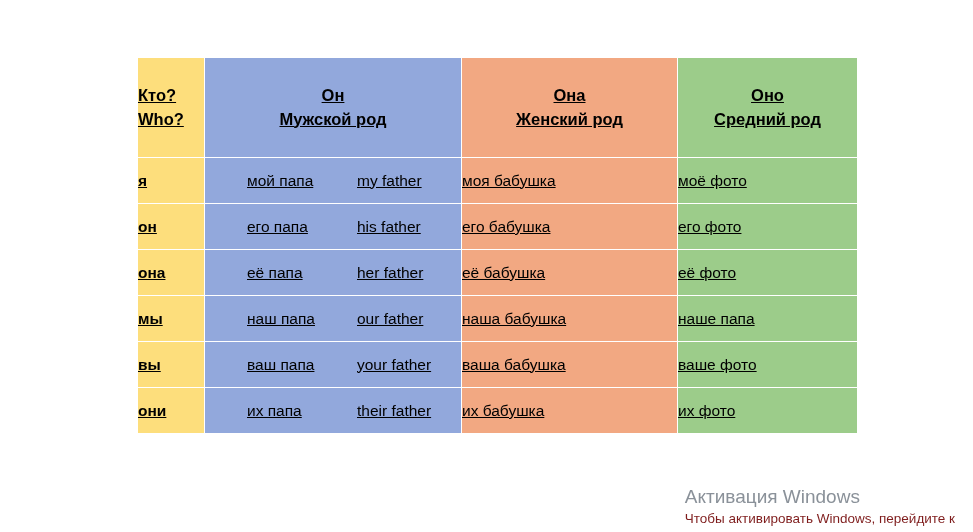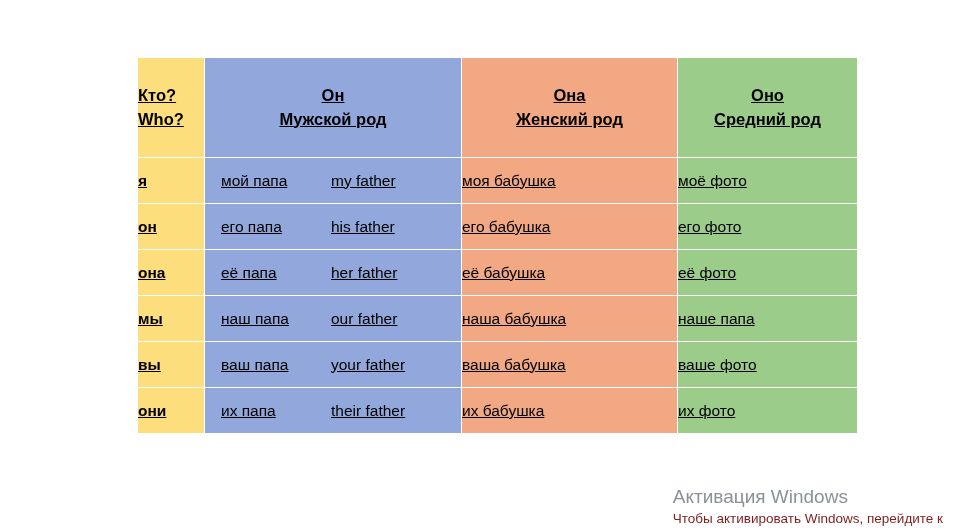--- a/index.html
+++ b/index.html
@@ -100,32 +100,32 @@
     padding-left: 14px;
   }
 
   .masc-inner {
     display: flex;
     align-items: center;
   }
   .masc-ru {
     display: inline-block;
     width: 110px;
-    padding-left: 16px;
+    padding-left: 42px;
     white-space: nowrap;
   }
   .masc-en {
     display: inline-block;
     white-space: nowrap;
   }
 
   
   .watermark {
     position: absolute;
-    right: 30px;
+    right: 18px;
     bottom: 4px;
     text-align: left;
     color: #8a9199;
     user-select: none;
   }
   .wm-title {
     font-size: 19px;
     line-height: 26px;
     color: #8a9199;
     white-space: nowrap;

